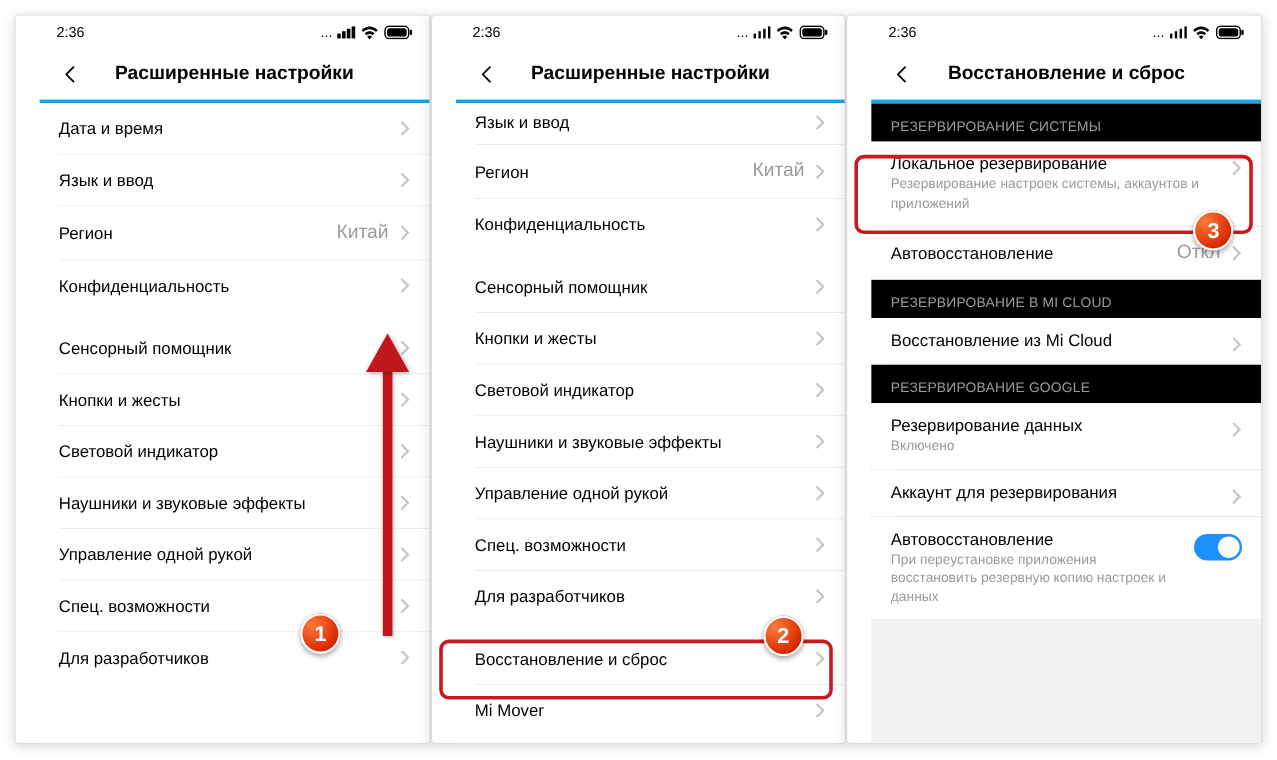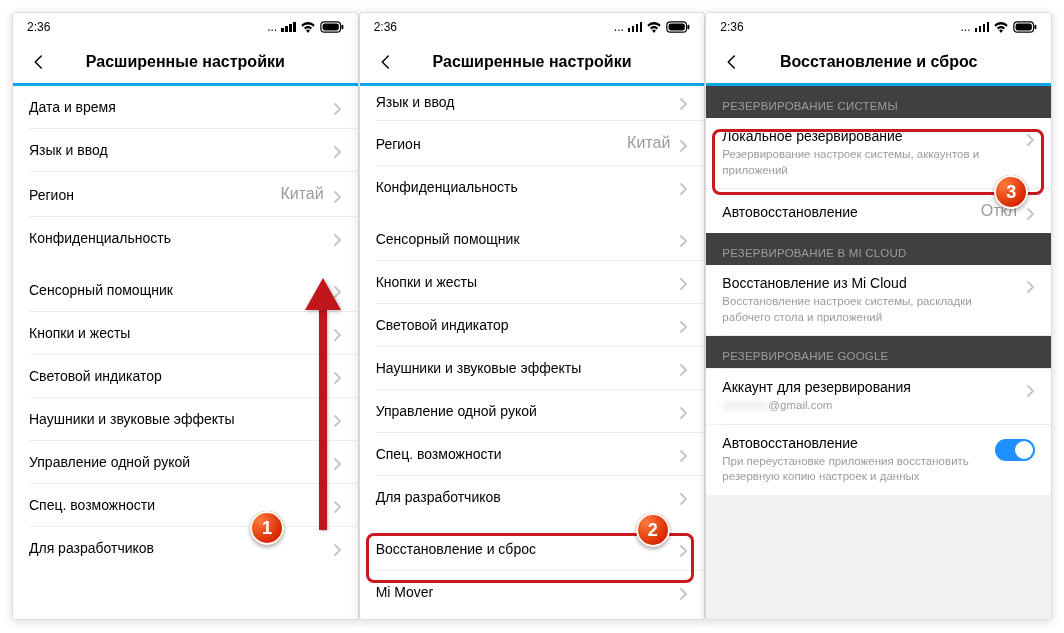--- a/index.html
+++ b/index.html
@@ -16,54 +16,55 @@
     width:376px; height:608px;
     background:#fff;
     border:1px solid #ddd;
     border-radius:4px;
     box-shadow:0 2px 10px rgba(0,0,0,.15);
     position:relative;
     overflow:hidden;
     box-sizing:border-box;
     display:flex;
     flex-direction:column;
+    padding-left:20px;
   }
   .statusbar {
     height:28px; display:flex; align-items:center; justify-content:space-between;
     padding:0 14px; font-size:12px; font-weight:500; color:#000;
   }
   .status-icons { display:flex; align-items:center; gap:4px; }
   .header {
     display:flex; align-items:center; justify-content:center;
     position:relative; height:42px; font-size:16px; font-weight:600; color:#000;
     border-bottom:3px solid #0ea5e9;
   }
   .back {
     position:absolute; left:6px; top:0; bottom:0; width:40px;
     display:flex; align-items:center; justify-content:center;
   }
   .list { flex:1; overflow:hidden; background:#f1f1f1; }
   .list.white { background:#fff; }
   .row {
     background:#fff;
     padding:13px 16px; font-size:14px; color:#000;
-    display:flex; align-items:flex-end; justify-content:space-between;
+    display:flex; align-items:center; justify-content:space-between;
     position:relative;
   }
   .row.two-line { padding:10px 16px; align-items:flex-start; }
   .row .main { flex:1; min-width:0; }
   .row .title-line { font-size:14px; color:#000; }
   .row .sub-line { font-size:11.5px; color:#9b9b9b; line-height:1.35; margin-top:3px; padding-right:20px;}
   .row .value { font-size:16px; color:#9b9b9b; margin-right:10px; }
   .row .chev { flex-shrink:0; }
   .sep { height:1px; background:#ececec; margin-left:16px; }
   .gap { height:10px; }
   .section-label {
     padding:14px 16px 6px; font-size:11.5px; color:#9b9b9b; letter-spacing:.2px;
-    background:#404040;
+    background:#000000;
   }
   .highlight-box {
     position:absolute; border:3px solid #c8191e; border-radius:8px;
     box-shadow:0 0 0 1px rgba(255,255,255,.5) inset;
     pointer-events:none;
   }
   .badge {
     position:absolute; width:34px; height:34px; border-radius:50%;
     background:radial-gradient(circle at 30% 28%, #ff7a3a, #d72400 70%);
     box-shadow:inset 0 0 0 2px #fff, 0 2px 4px rgba(0,0,0,.35);
@@ -387,34 +388,41 @@
         <span class="value">Откл</span>
         <svg class="chev" width="8" height="12" viewBox="0 0 8 12">
           <path d="M1 1l5 5-5 5" stroke="#c4c4c4" stroke-width="1.8" fill="none" stroke-linecap="round"></path>
         </svg>
       </div>
 
     <div class="section-label">РЕЗЕРВИРОВАНИЕ В MI CLOUD</div>
     <div class="row two-line">
       <div class="main">
         <div class="title-line">Восстановление из Mi Cloud</div>
-        <div class="sub-line">Восстановление настроек системы, раскладки рабочего стола и приложений</div>
       </div>
       <svg class="chev" style="margin-top:6px;" width="8" height="12" viewBox="0 0 8 12">
           <path d="M1 1l5 5-5 5" stroke="#c4c4c4" stroke-width="1.8" fill="none" stroke-linecap="round"></path>
         </svg>
     </div>
       <div class="sep"></div>
 
     <div class="section-label">РЕЗЕРВИРОВАНИЕ GOOGLE</div>
+    <div class="row two-line">
+      <div class="main">
+        <div class="title-line">Резервирование данных</div>
+        <div class="sub-line">Включено</div>
+      </div>
+      <svg class="chev" style="margin-top:6px;" width="8" height="12" viewBox="0 0 8 12">
+          <path d="M1 1l5 5-5 5" stroke="#c4c4c4" stroke-width="1.8" fill="none" stroke-linecap="round"></path>
+        </svg>
+    </div>
       <div class="sep"></div>
     <div class="row two-line">
       <div class="main">
         <div class="title-line">Аккаунт для резервирования</div>
-        <div class="sub-line"><span class="blurred">xxxxxxxx</span><span>@gmail.com</span></div>
       </div>
       <svg class="chev" style="margin-top:6px;" width="8" height="12" viewBox="0 0 8 12">
           <path d="M1 1l5 5-5 5" stroke="#c4c4c4" stroke-width="1.8" fill="none" stroke-linecap="round"></path>
         </svg>
     </div>
       <div class="sep"></div>
     <div class="row two-line">
       <div class="main">
         <div class="title-line">Автовосстановление</div>
         <div class="sub-line">При переустановке приложения восстановить резервную копию настроек и данных</div>

